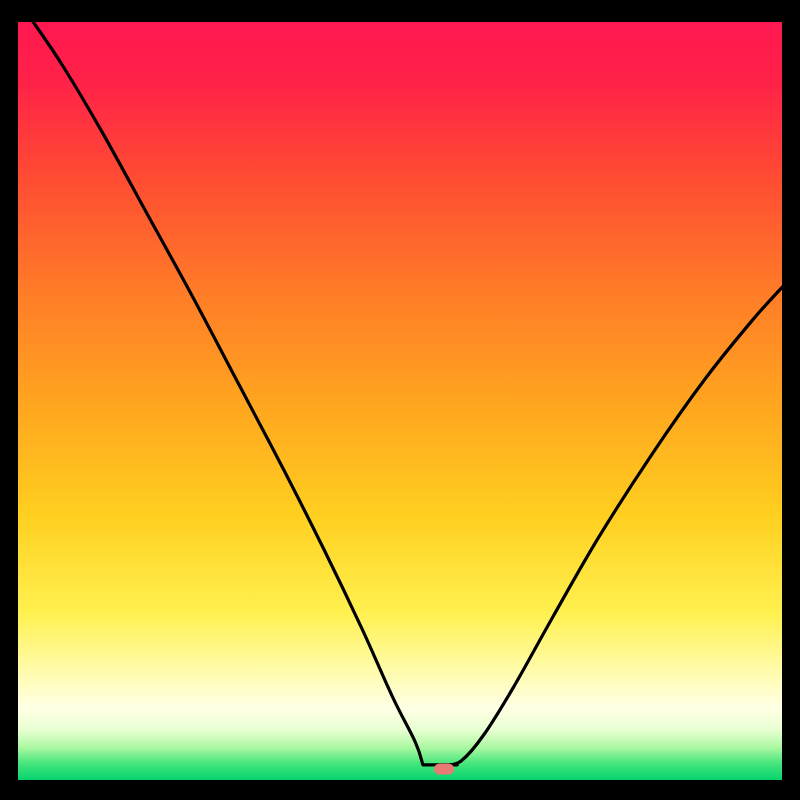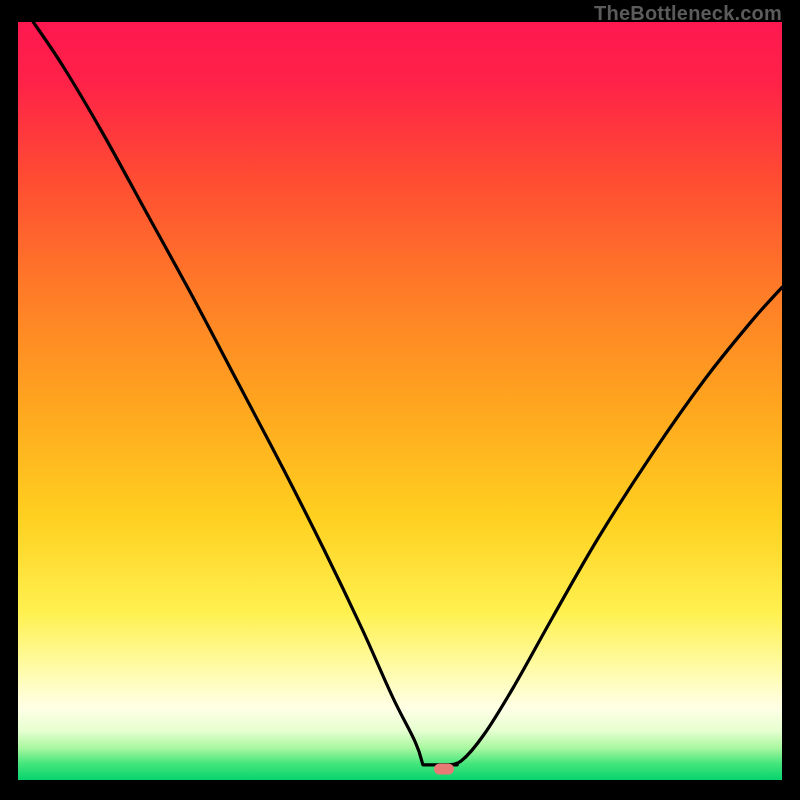--- a/index.html
+++ b/index.html
@@ -50,21 +50,20 @@
     font-weight: 600;
     letter-spacing: 0.2px;
     user-select: none;
   }
 </style>
 </head>
 <body>
 
 <div class="stage">
 
-  <div class="watermark">TheBottleneck.com</div>
 
   <div class="plot">
     <svg class="gradient" viewBox="0 0 764 758" preserveAspectRatio="none" width="764" height="758">
       <defs>
         <linearGradient id="bg-grad" x1="0" y1="0" x2="0" y2="1">
             <stop offset="0.00%" stop-color="#ff1850"></stop>
             <stop offset="8.00%" stop-color="#ff2248"></stop>
             <stop offset="20.00%" stop-color="#ff4a33"></stop>
             <stop offset="35.00%" stop-color="#ff7a28"></stop>
             <stop offset="50.00%" stop-color="#ffa41f"></stop>

